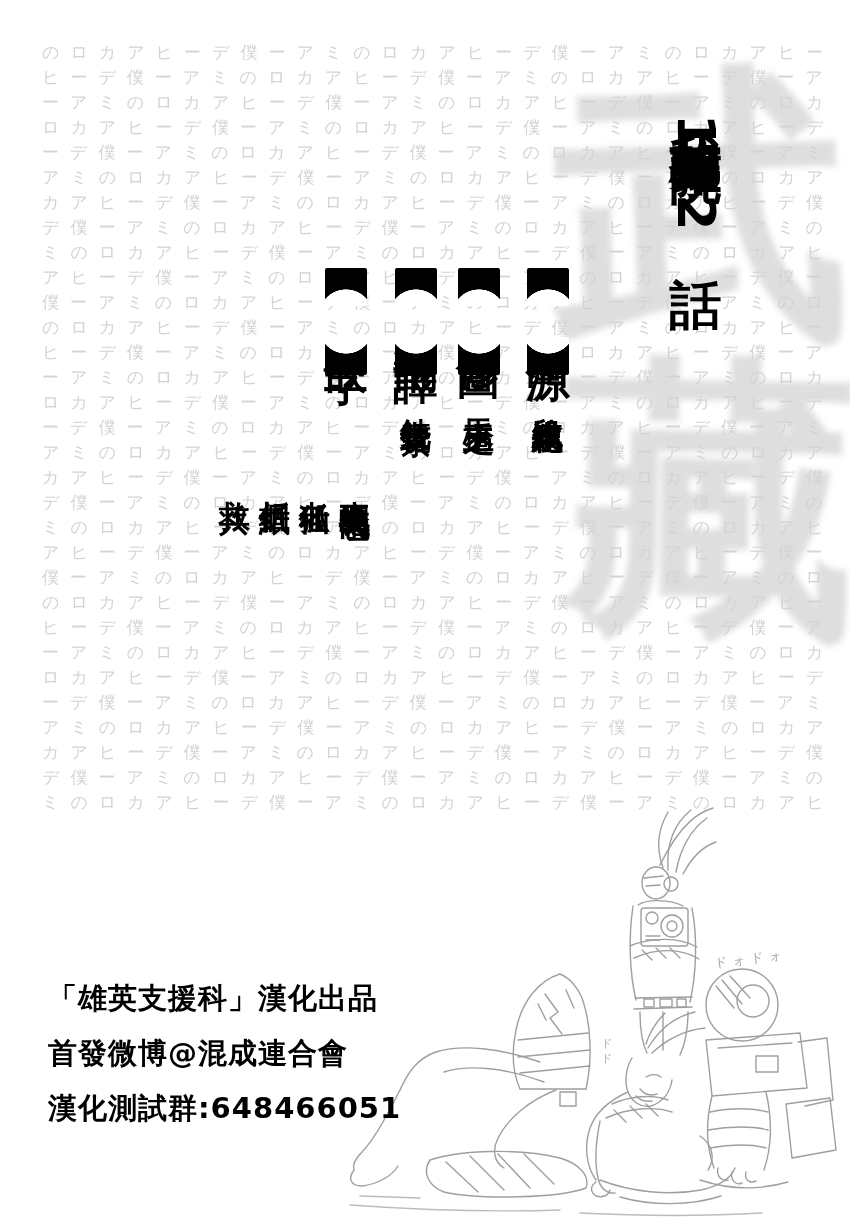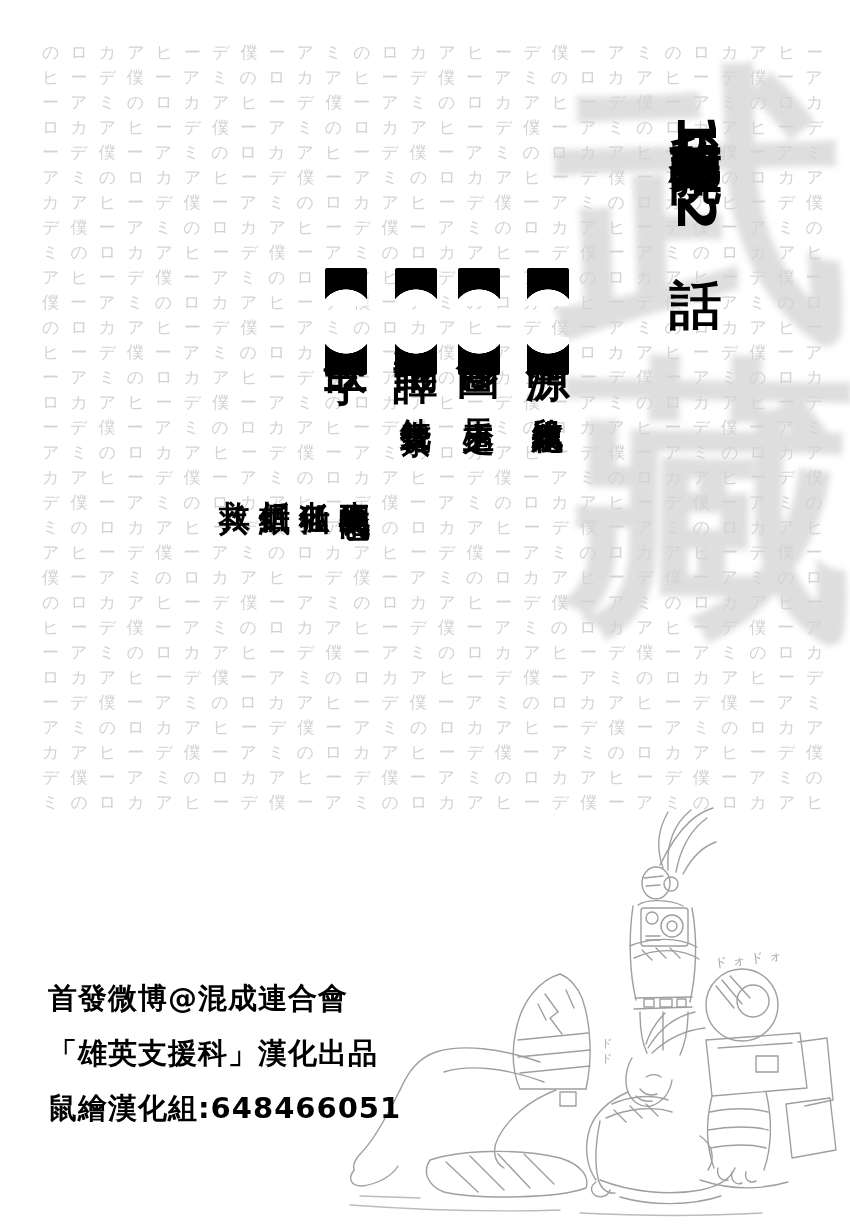--- a/index.html
+++ b/index.html
@@ -240,16 +240,16 @@
 </div>
 
 <div id="qianzi-names">
   <span>麥兜不吃肉包子</span>
   <span>老狐仙</span>
   <span>折個紙</span>
   <span>救兵</span>
 </div>
 
 <div id="notes">
+  <div class="line">「雄英支援科」漢化出品</div>
   <div class="line">首發微博@混成連合會</div>
-  <div class="line">「雄英支援科」漢化出品</div>
-  <div class="line">鼠繪漢化組:648466051</div>
+  <div class="line">漢化測試群:648466051</div>
 </div>
 
 </body></html>

